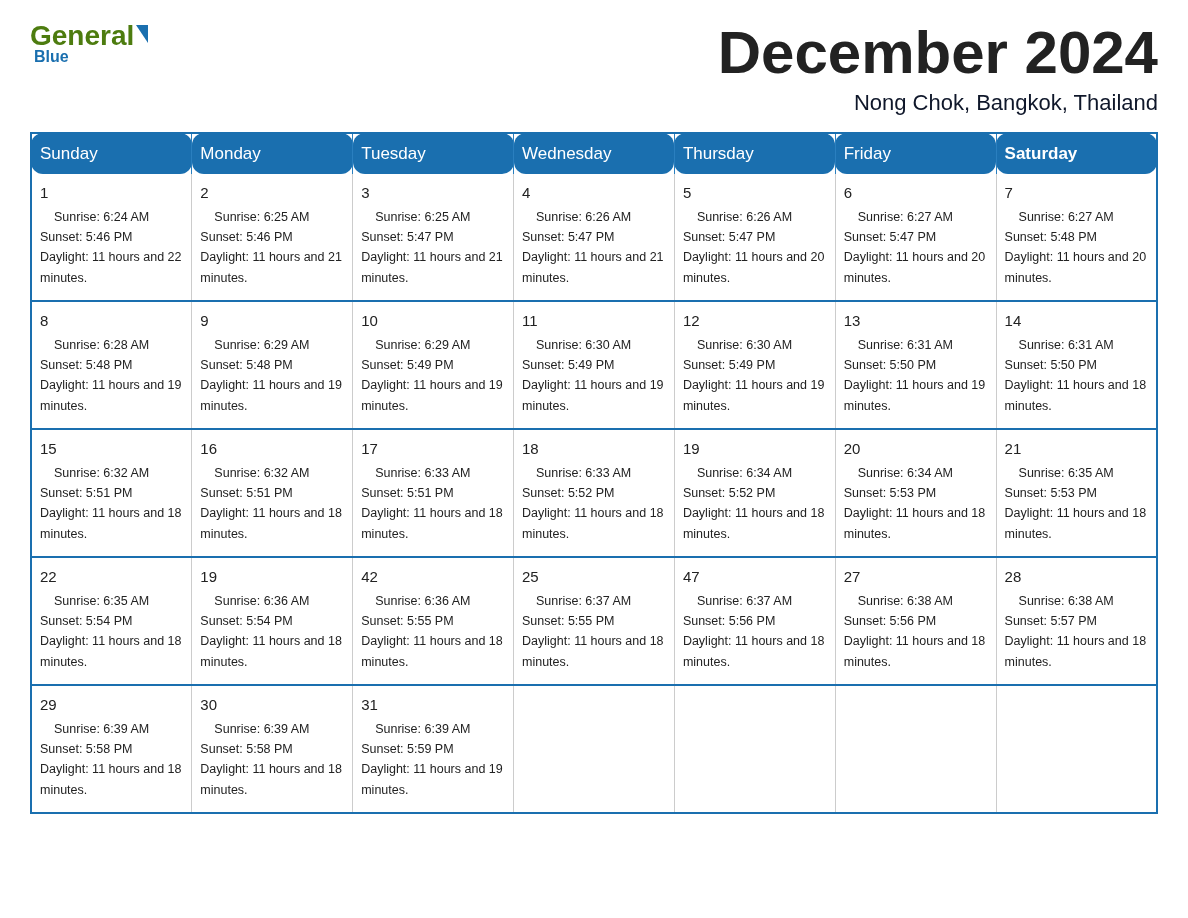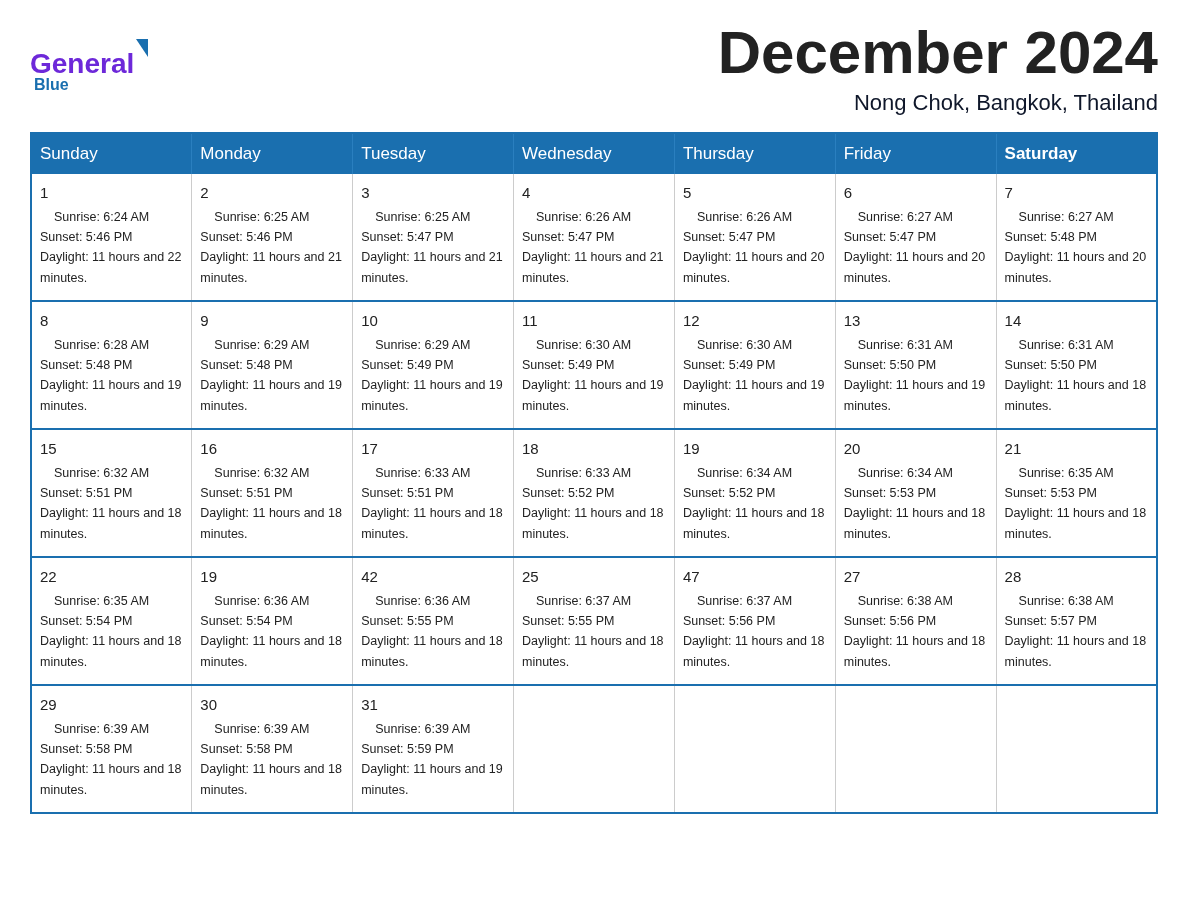--- a/index.html
+++ b/index.html
@@ -22,21 +22,21 @@
       flex-direction: column;
       align-items: flex-start;
     }
     .logo-text {
       display: flex;
       align-items: center;
       font-size: 28px;
       font-weight: bold;
       color: #333;
     }
-    .logo-general { color: #6d28d9; margin-top: 28px; }
+    .logo-general { color: #4d7c0f; }
     .logo-triangle {
       width: 0;
       height: 0;
       border-left: 12px solid transparent;
       border-right: 0px solid transparent;
       border-top: 18px solid #1a6faf;
       display: inline-block;
       margin-left: 2px;
       margin-bottom: 4px;
     }
@@ -67,20 +67,21 @@
       border: 2px solid #1a6faf;
     }
     .calendar-table thead tr th {
       background: #1a6faf;
       color: #fff;
       padding: 10px 8px;
       font-size: 17px;
       font-weight: normal;
       text-align: left;
       border-right: 1px solid #2a7fbf;
+      border-radius: 12px;
     }
     .calendar-table thead tr th:last-child {
       border-right: none;
       font-weight: bold;
     }
     .calendar-table tbody tr td {
       vertical-align: top;
       padding: 8px 8px 12px 8px;
       border-right: 1px solid #ccc;
       border-bottom: 2px solid #1a6faf;

